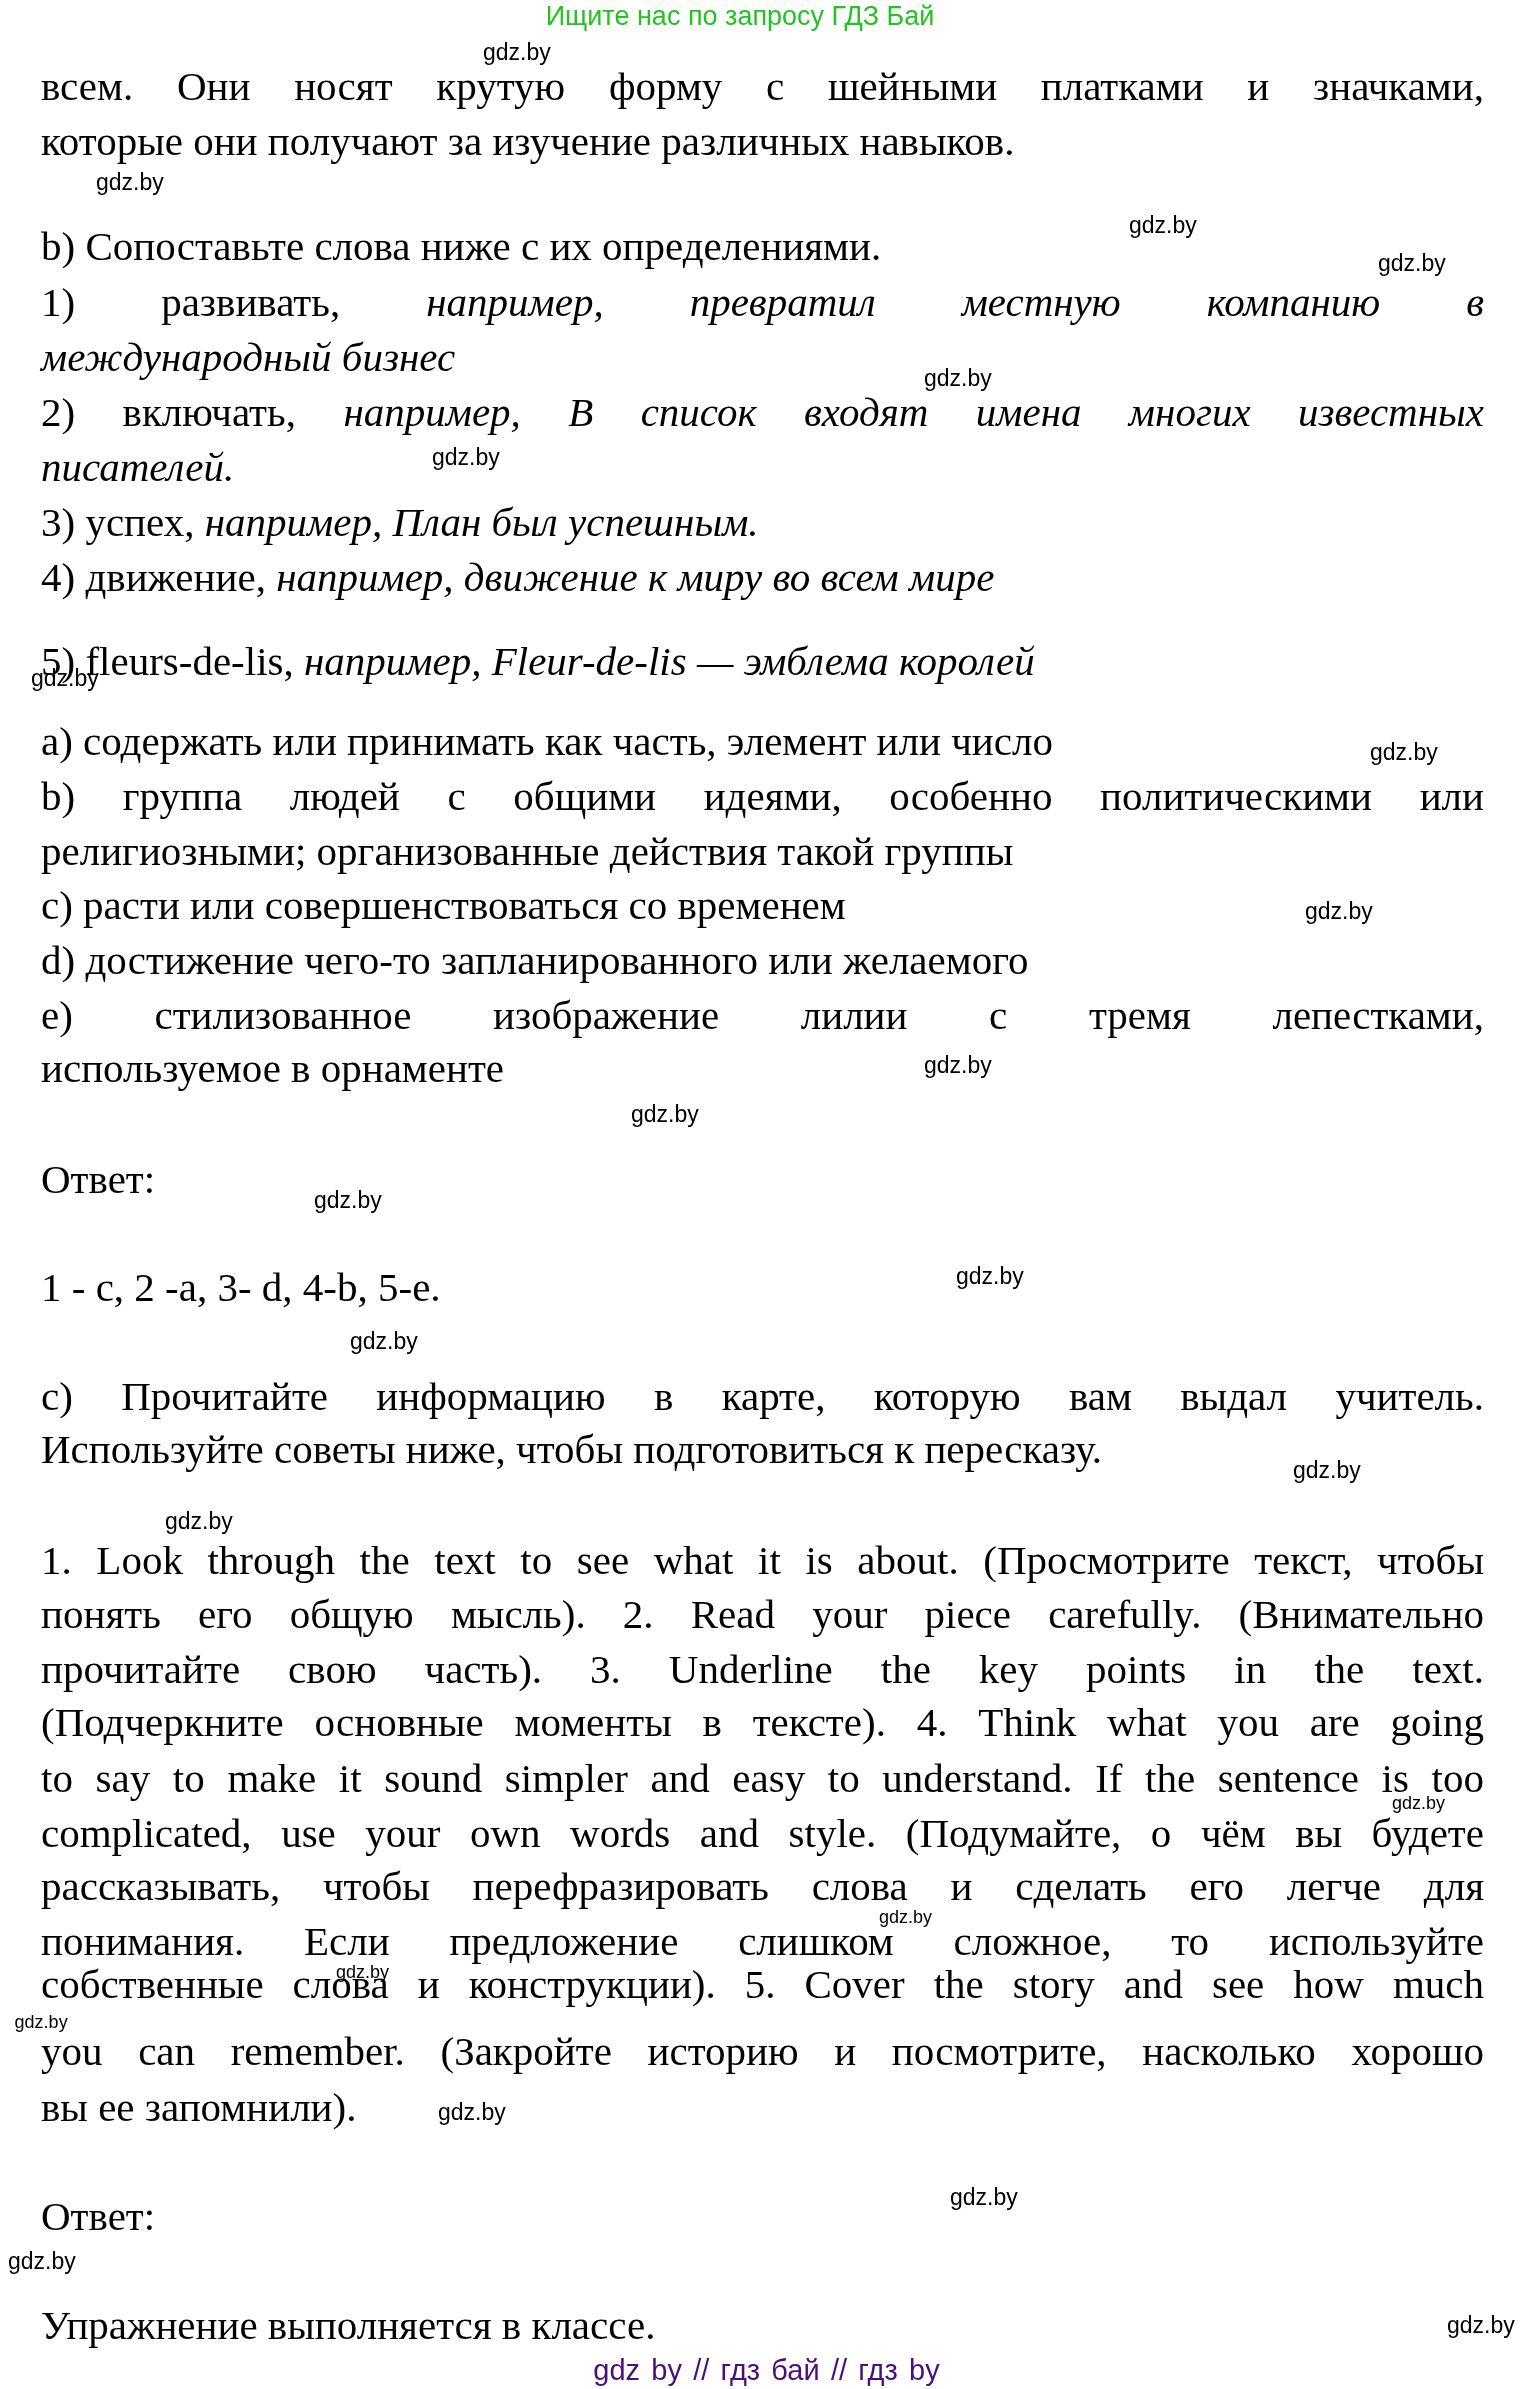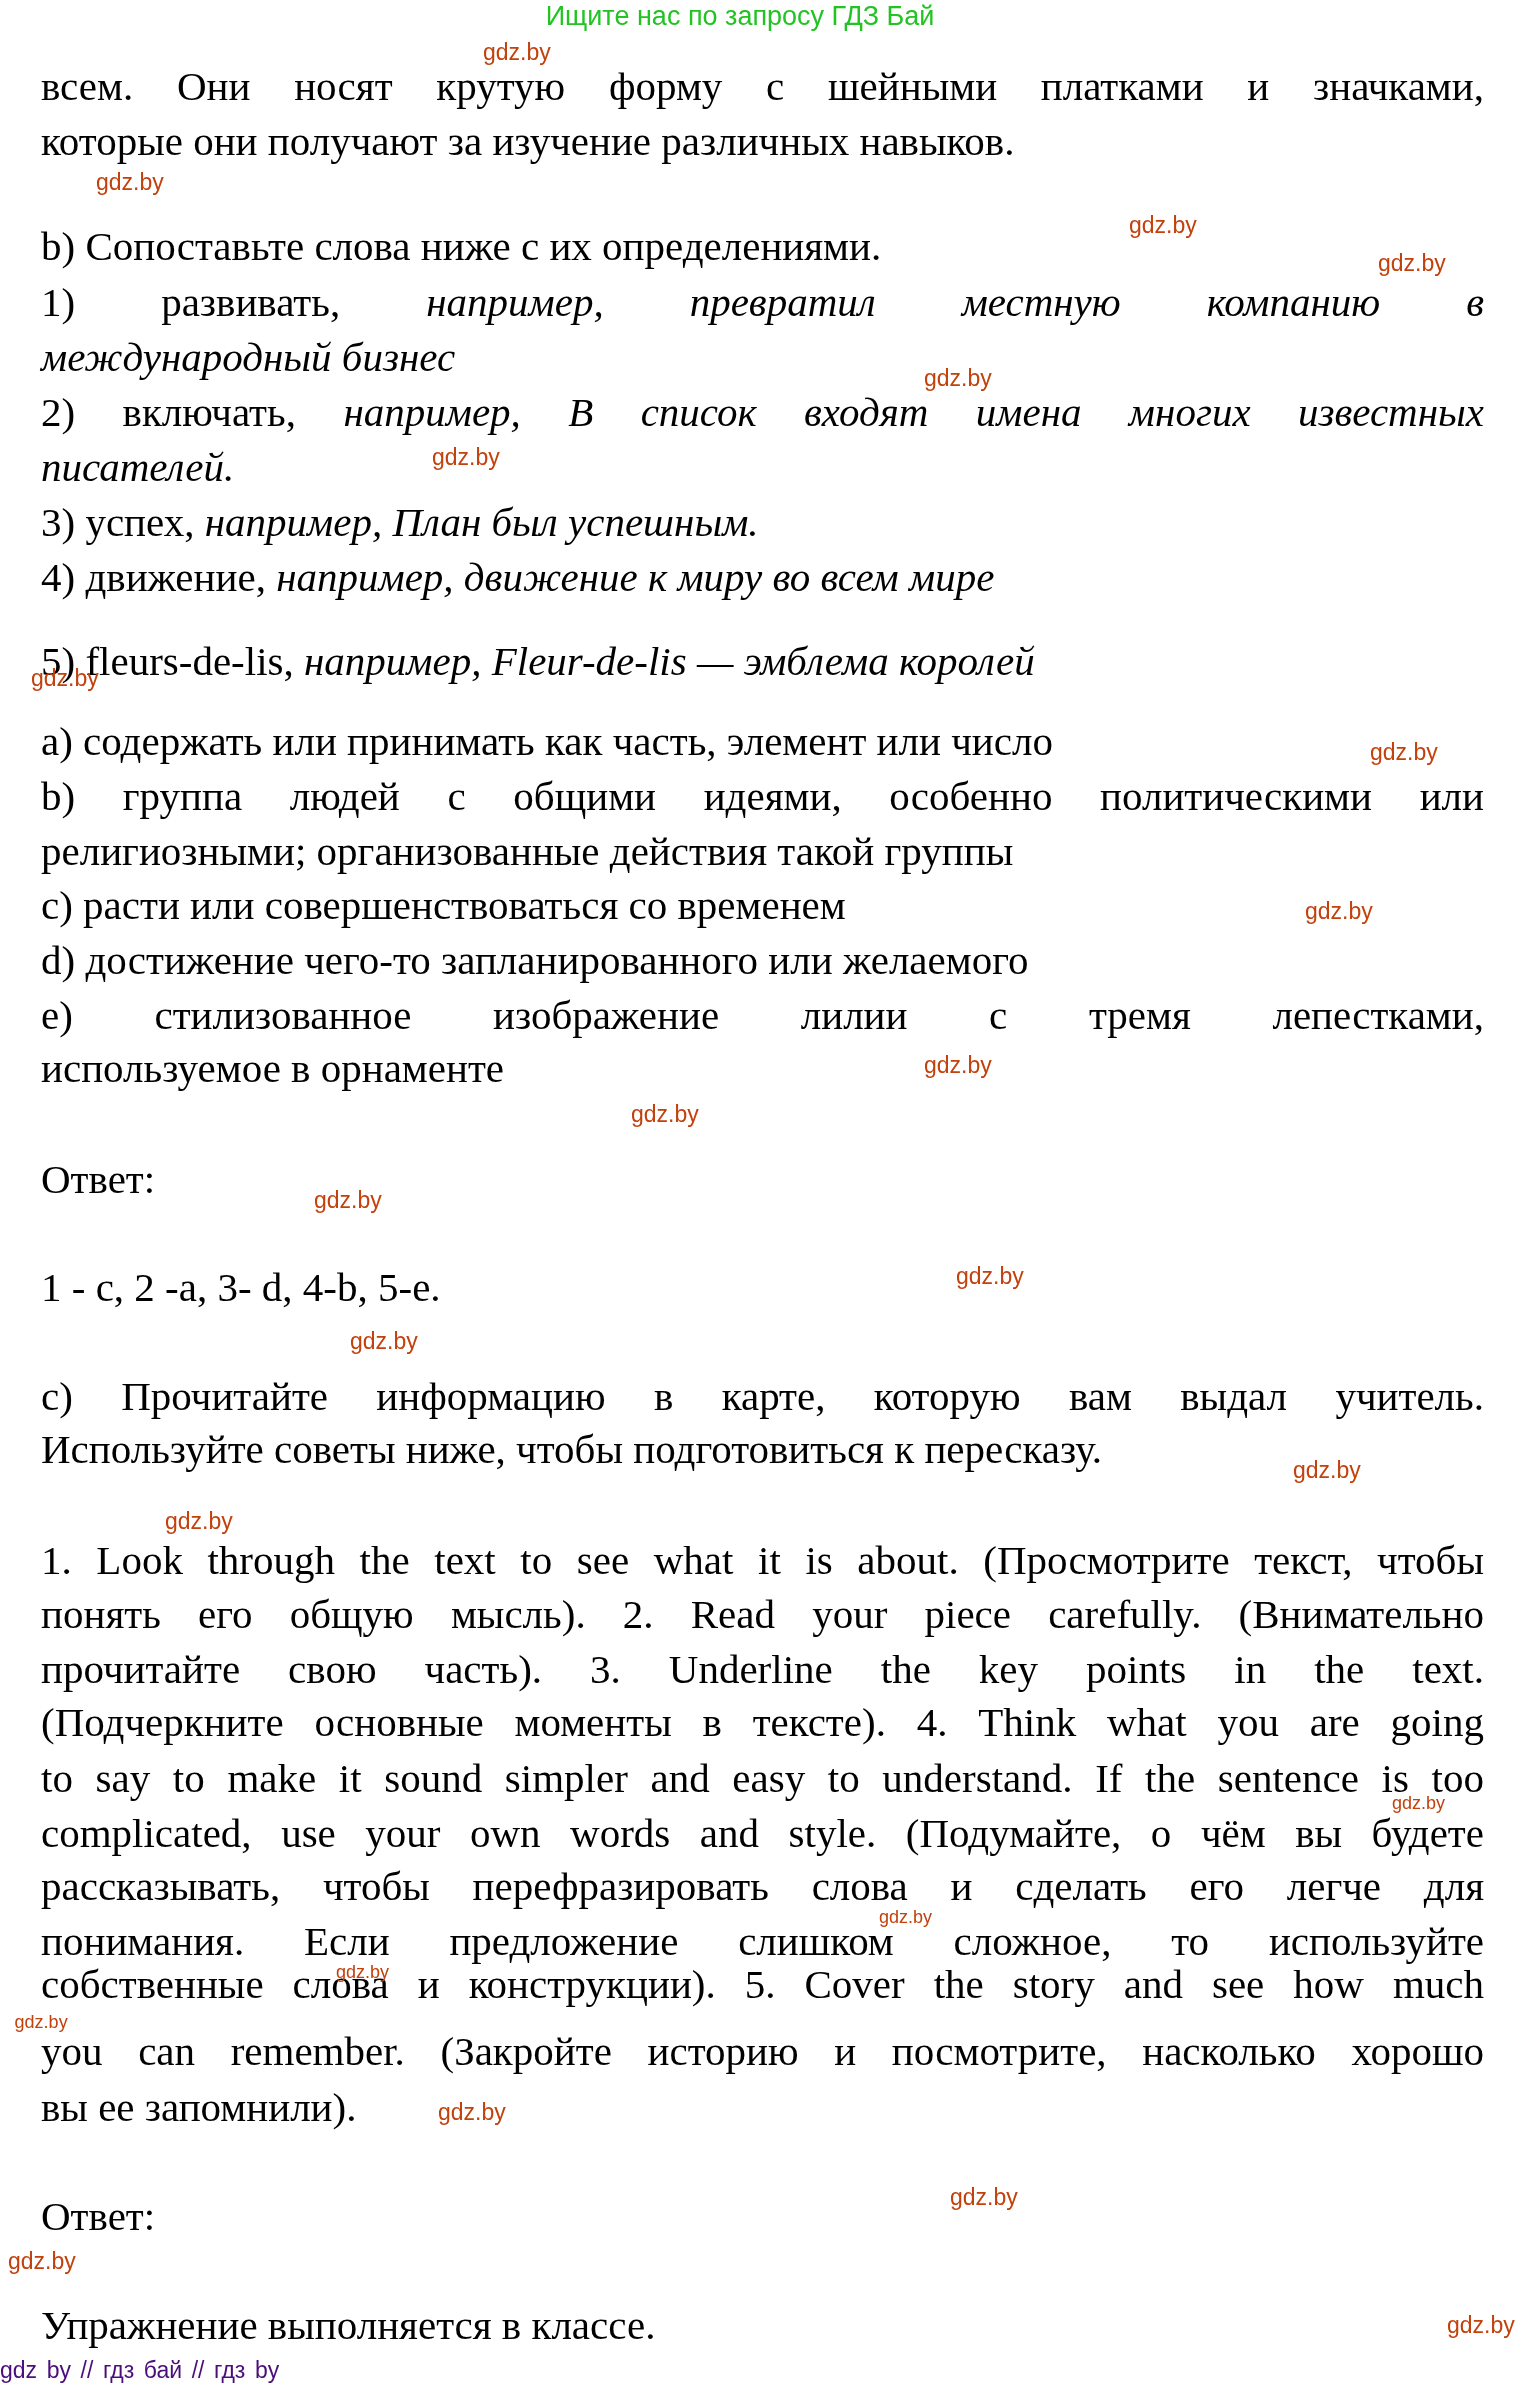--- a/index.html
+++ b/index.html
@@ -1,25 +1,25 @@
 <!DOCTYPE html>
 <html style="font-size:13px"><head>
 <meta charset="utf-8">
 <style>
   html, body { margin: 0; padding: 0; background: #ffffff; }
   body { width: 1533px; height: 2389px; position: relative; overflow: hidden; }
   .hdr { position: absolute; top: 0; left: 0; width: 1480px; text-align: center;
          font-family: "Liberation Sans", sans-serif; font-size: 27px; color: #22c322; line-height: 32px; }
-  .ftr { position: absolute; top: 2355px; left: 0; width: 1533px; text-align: left;
-         font-family: "Liberation Sans", sans-serif; font-size: 23px; color: #4a0f7a; line-height: 31px; word-spacing: 3.2px; }
+  .ftr { position: absolute; top: 2355px; left: 0; width: 1533px; text-align: center;
+         font-family: "Liberation Sans", sans-serif; font-size: 29px; color: #4a0f7a; line-height: 31px; word-spacing: 3.2px; }
   .ln { position: absolute; left: 41px; width: 1443px; font-family: "Liberation Serif", serif;
         font-size: 41px; line-height: 53px; color: #000; white-space: nowrap; }
   .ln.just { text-align: justify; text-align-last: justify; white-space: normal; }
   .ln i { font-style: italic; }
-  .wm { position: absolute; font-family: "Liberation Sans", sans-serif; font-size: 23px; color: #c2410c; line-height: 26px; }
+  .wm { position: absolute; font-family: "Liberation Sans", sans-serif; font-size: 23px; color: #000000; line-height: 26px; }
   .wm.sm { font-size: 18px; line-height: 19.5px; }
 </style>
 </head>
 <body>
 
 <div class="hdr">Ищите нас по запросу ГДЗ Бай</div>
 
 <div class="ln just" style="top:60px">всем. Они носят крутую форму с шейными платками и значками,</div>
 <div class="ln" style="top:115px">которые они получают за изучение различных навыков.</div>
 

